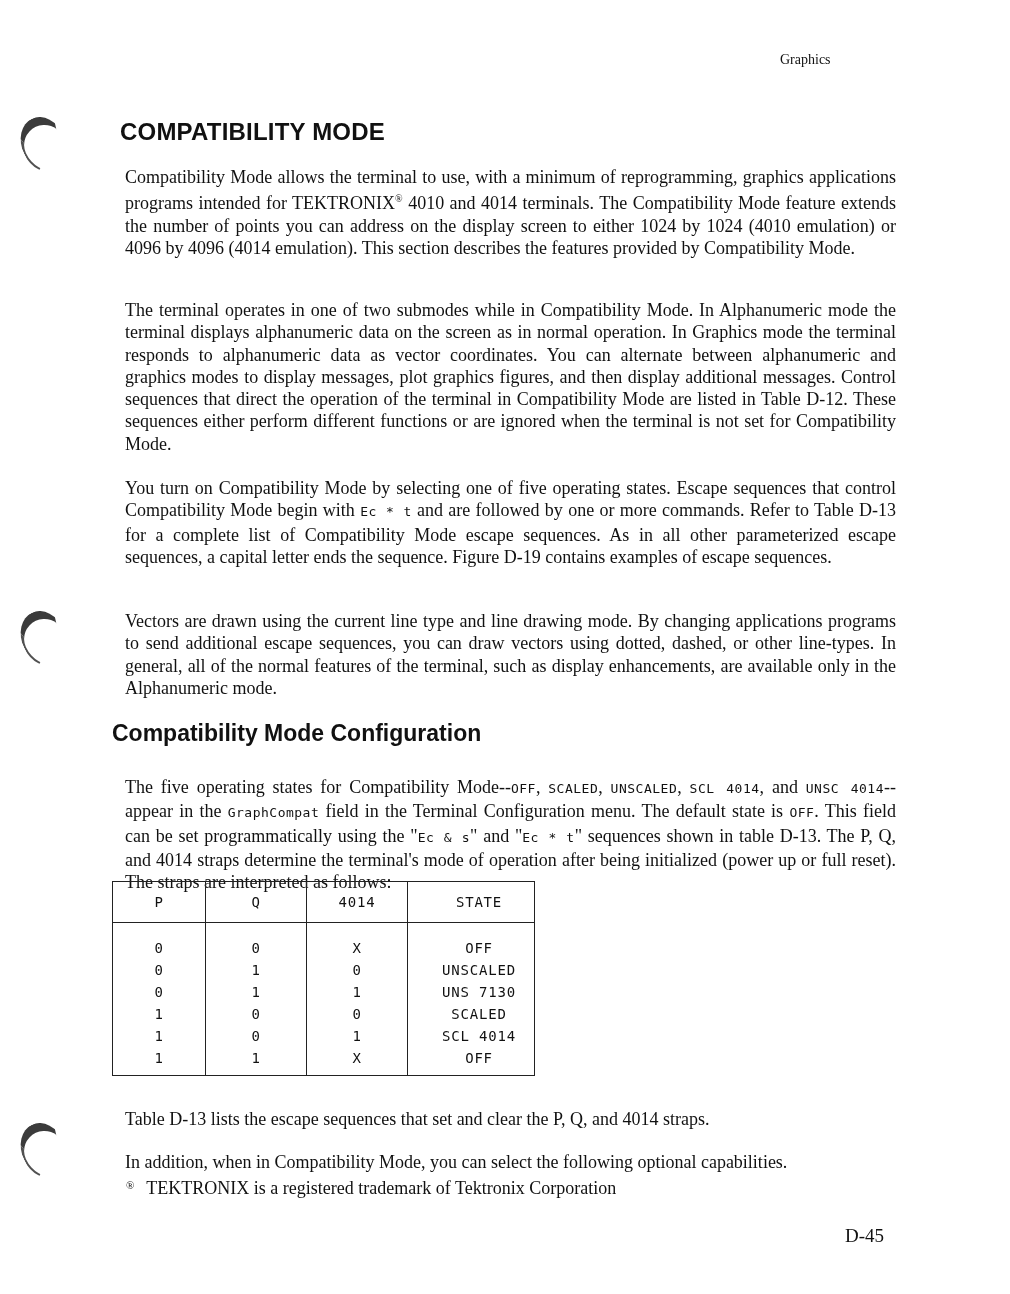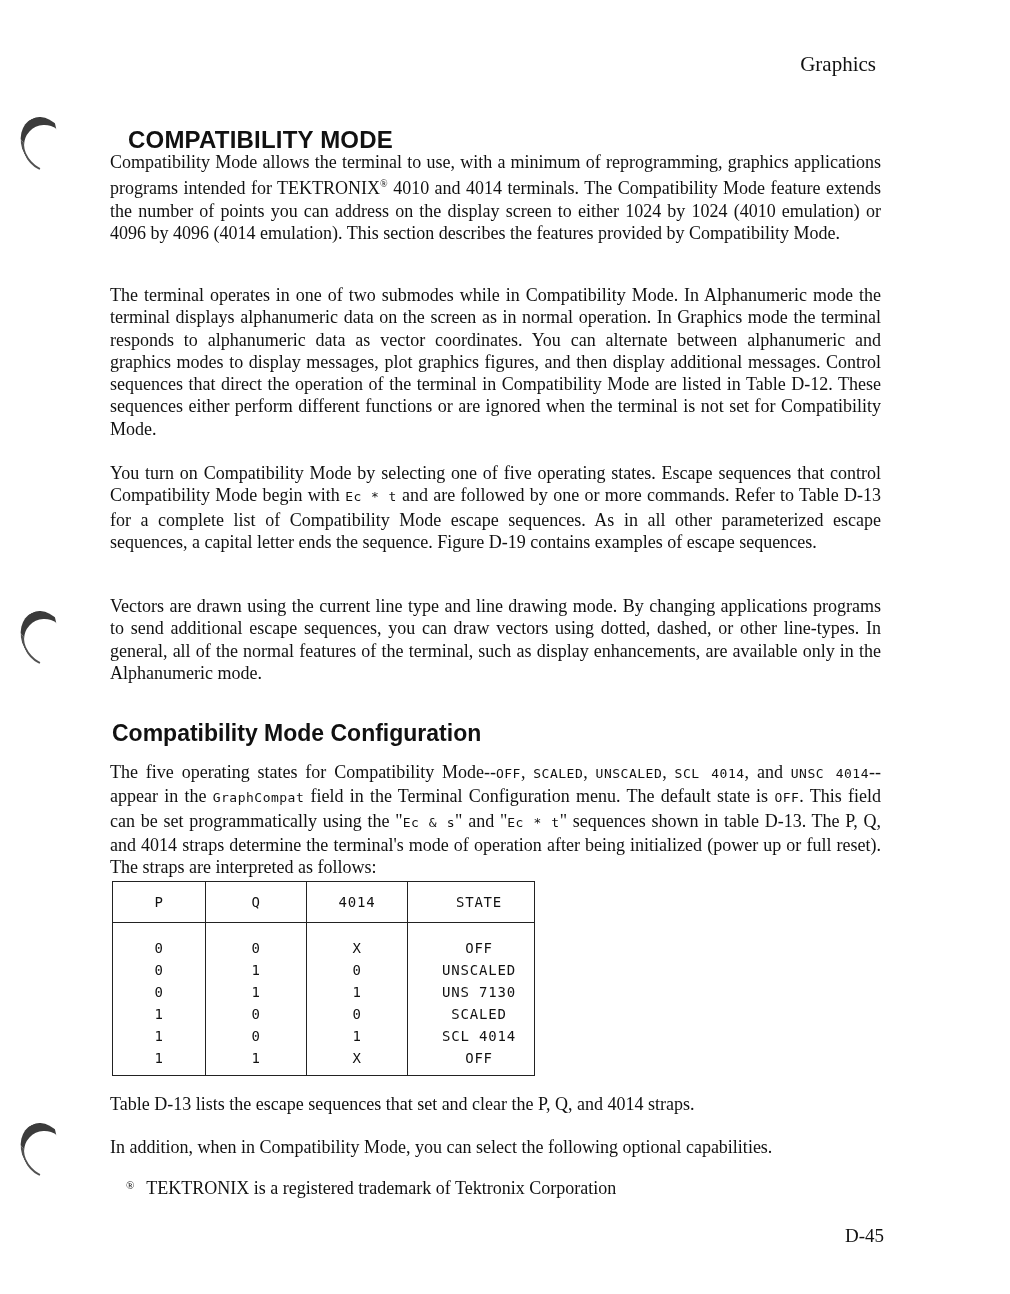--- a/index.html
+++ b/index.html
@@ -1,31 +1,31 @@
 <!DOCTYPE html>
 <html><head>
 <meta charset="utf-8">
 <style>
   html, body { margin: 0; padding: 0; background: #ffffff; }
   body { width: 1010px; height: 1294px; position: relative; overflow: hidden; color: #111; }
   .serif { font-family: "Liberation Serif", "DejaVu Serif", serif; }
   .sans { font-family: "Liberation Sans", "DejaVu Sans", sans-serif; }
   .mono { font-family: "DejaVu Sans Mono", "Liberation Mono", monospace; font-size: 13px; letter-spacing: 0.5px; }
 
-  .running-head { position: absolute; top: 52px; left: 780px; width: 96px; text-align: right; font-size: 21px; }
+  .running-head { position: absolute; top: 52px; left: 780px; width: 96px; text-align: left; font-size: 14px; }
   .page-number { position: absolute; top: 1225px; left: 800px; width: 84px; text-align: right; font-size: 19px; }
 
   .hole { position: absolute; width: 40px; height: 46px; border-radius: 50%;
           border-top: 9px solid #1a1a1a; border-left: 2px solid #333; border-right: 2px solid transparent; border-bottom: 2px solid transparent;
           transform: rotate(-25deg); opacity: 0.85; }
 
-  h1.title { position: absolute; left: 112px; top: 110px; margin: 16px; font-size: 24px; font-weight: bold; letter-spacing: 0.2px; }
+  h1.title { position: absolute; left: 112px; top: 110px; margin: 8px; font-size: 24px; font-weight: bold; letter-spacing: 0.2px; }
   h2.sub { position: absolute; left: 112px; top: 720px; margin: 0; font-size: 23px; font-weight: bold; }
 
-  .para { position: absolute; left: 110px; width: 771px; margin: 0; font-size: 18px; line-height: 22.3px; text-align: justify; }
+  .para { position: absolute; left: 110px; width: 771px; margin: 15px; font-size: 18px; line-height: 22.3px; text-align: justify; }
 
   table.straps { position: absolute; left: 112px; top: 881px; border-collapse: collapse; border: 1.5px solid #222; }
   table.straps th, table.straps td { border-left: 1.5px solid #222; border-right: 1.5px solid #222; padding: 0; font-family: "DejaVu Sans Mono", "Liberation Mono", monospace; font-size: 14px; font-weight: normal; letter-spacing: 0.8px; }
   table.straps th { height: 40px; border-bottom: 1.5px solid #222; }
   table.straps td { height: 22px; }
   table.straps tbody tr:first-child td { padding-top: 14px; }
   table.straps tbody tr:last-child td { padding-bottom: 6px; }
   .c-p { width: 92px; text-align: center; }
   .c-q { width: 100px; text-align: center; }
   .c-4 { width: 100px; text-align: center; }

